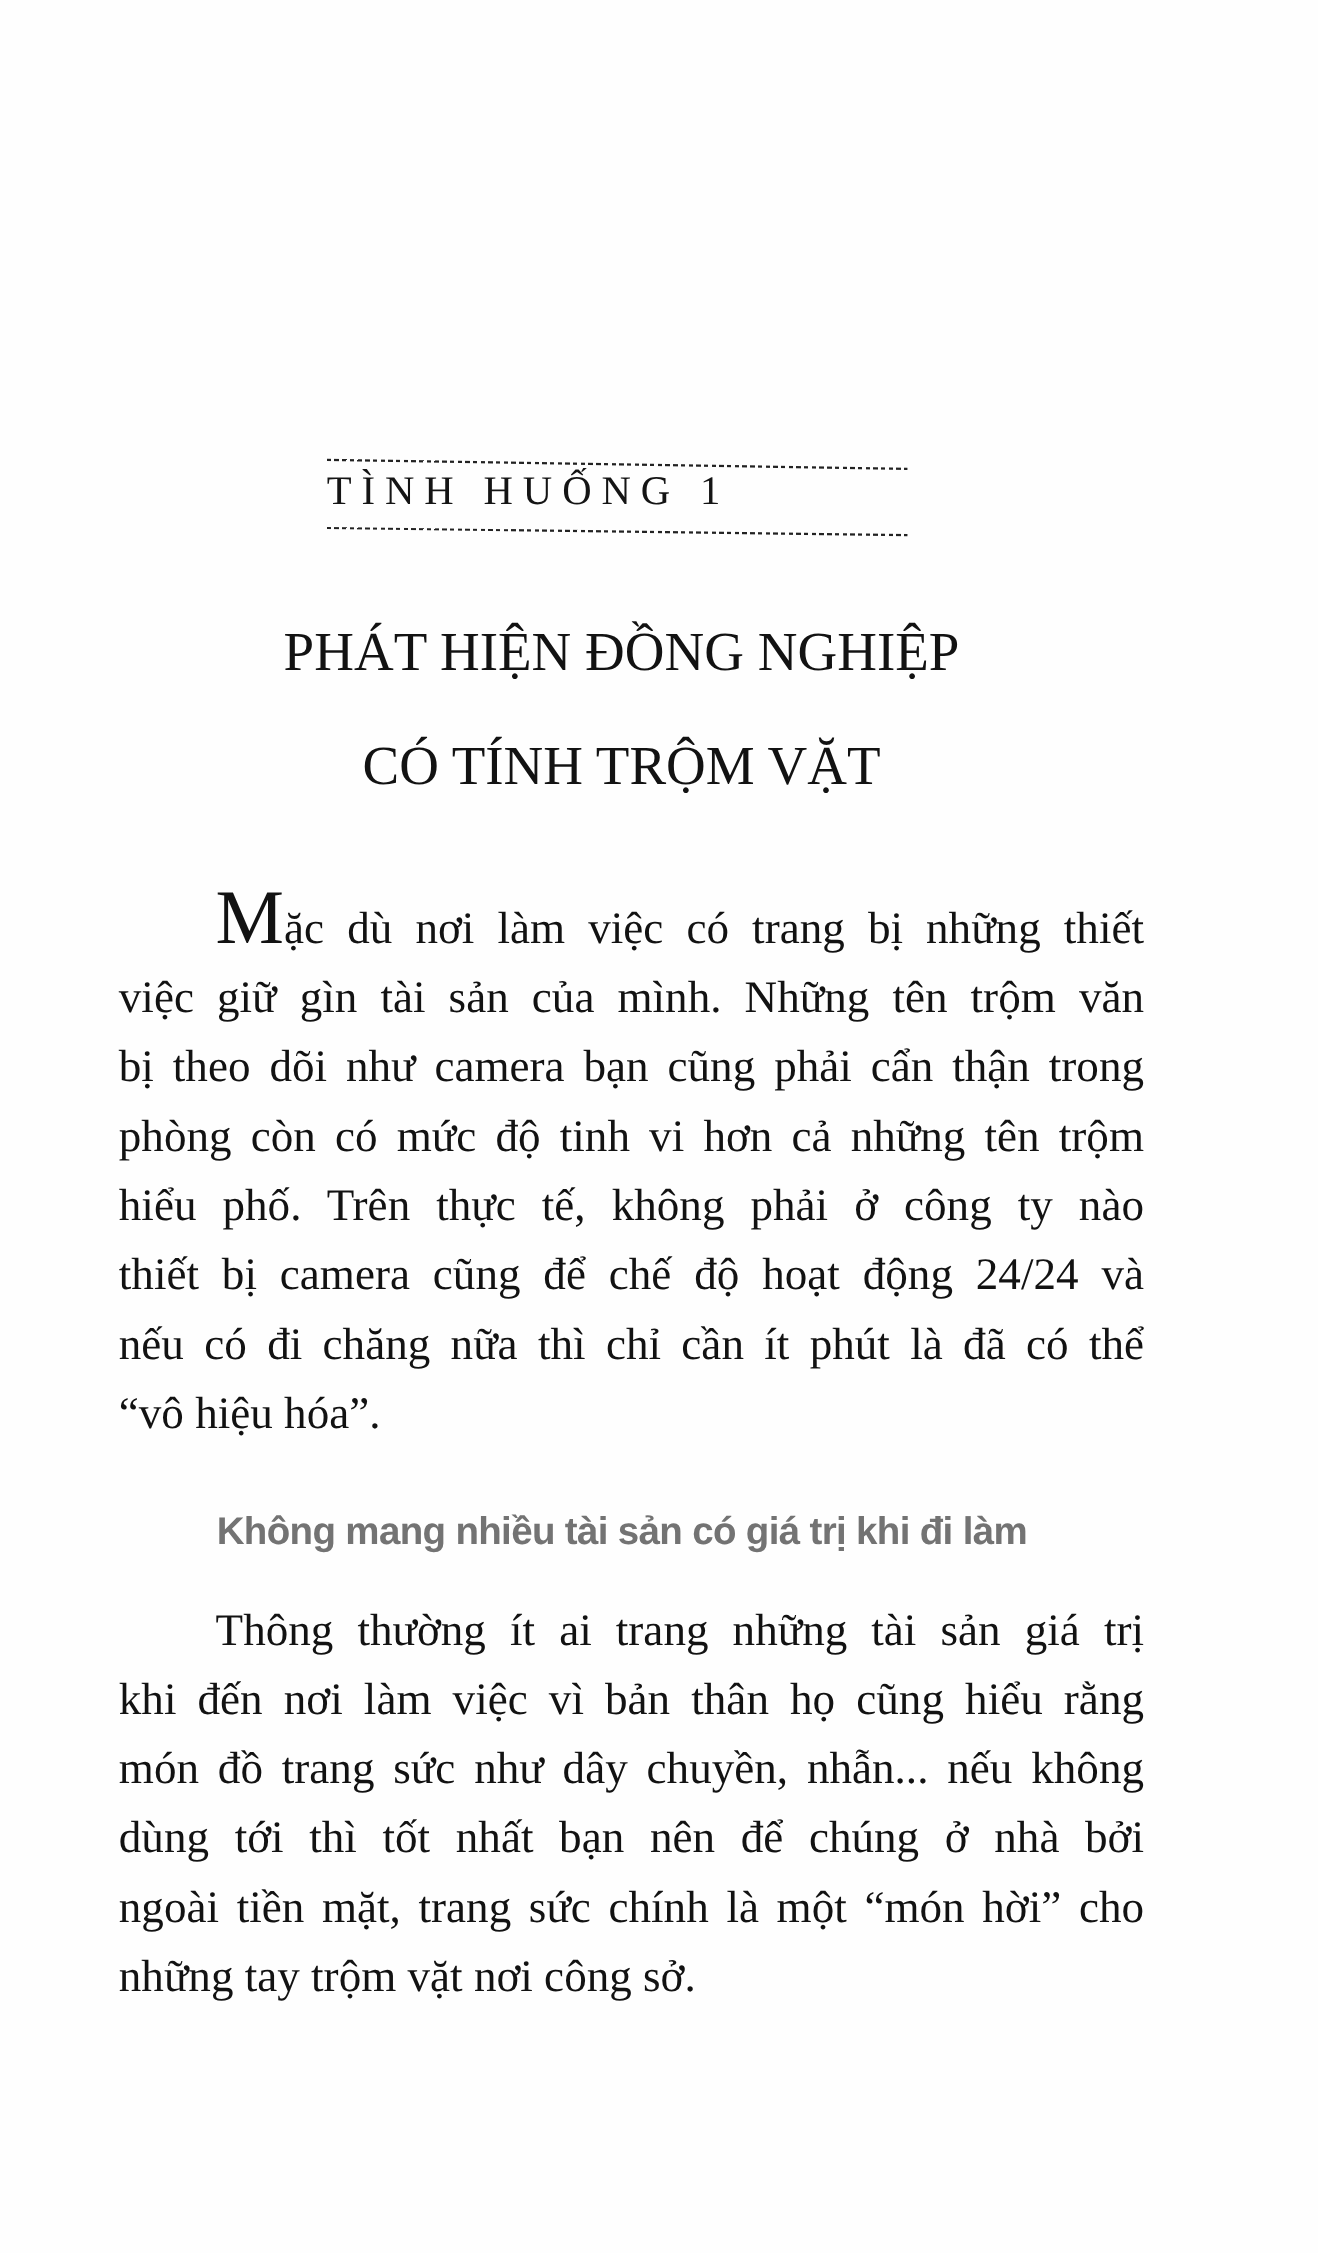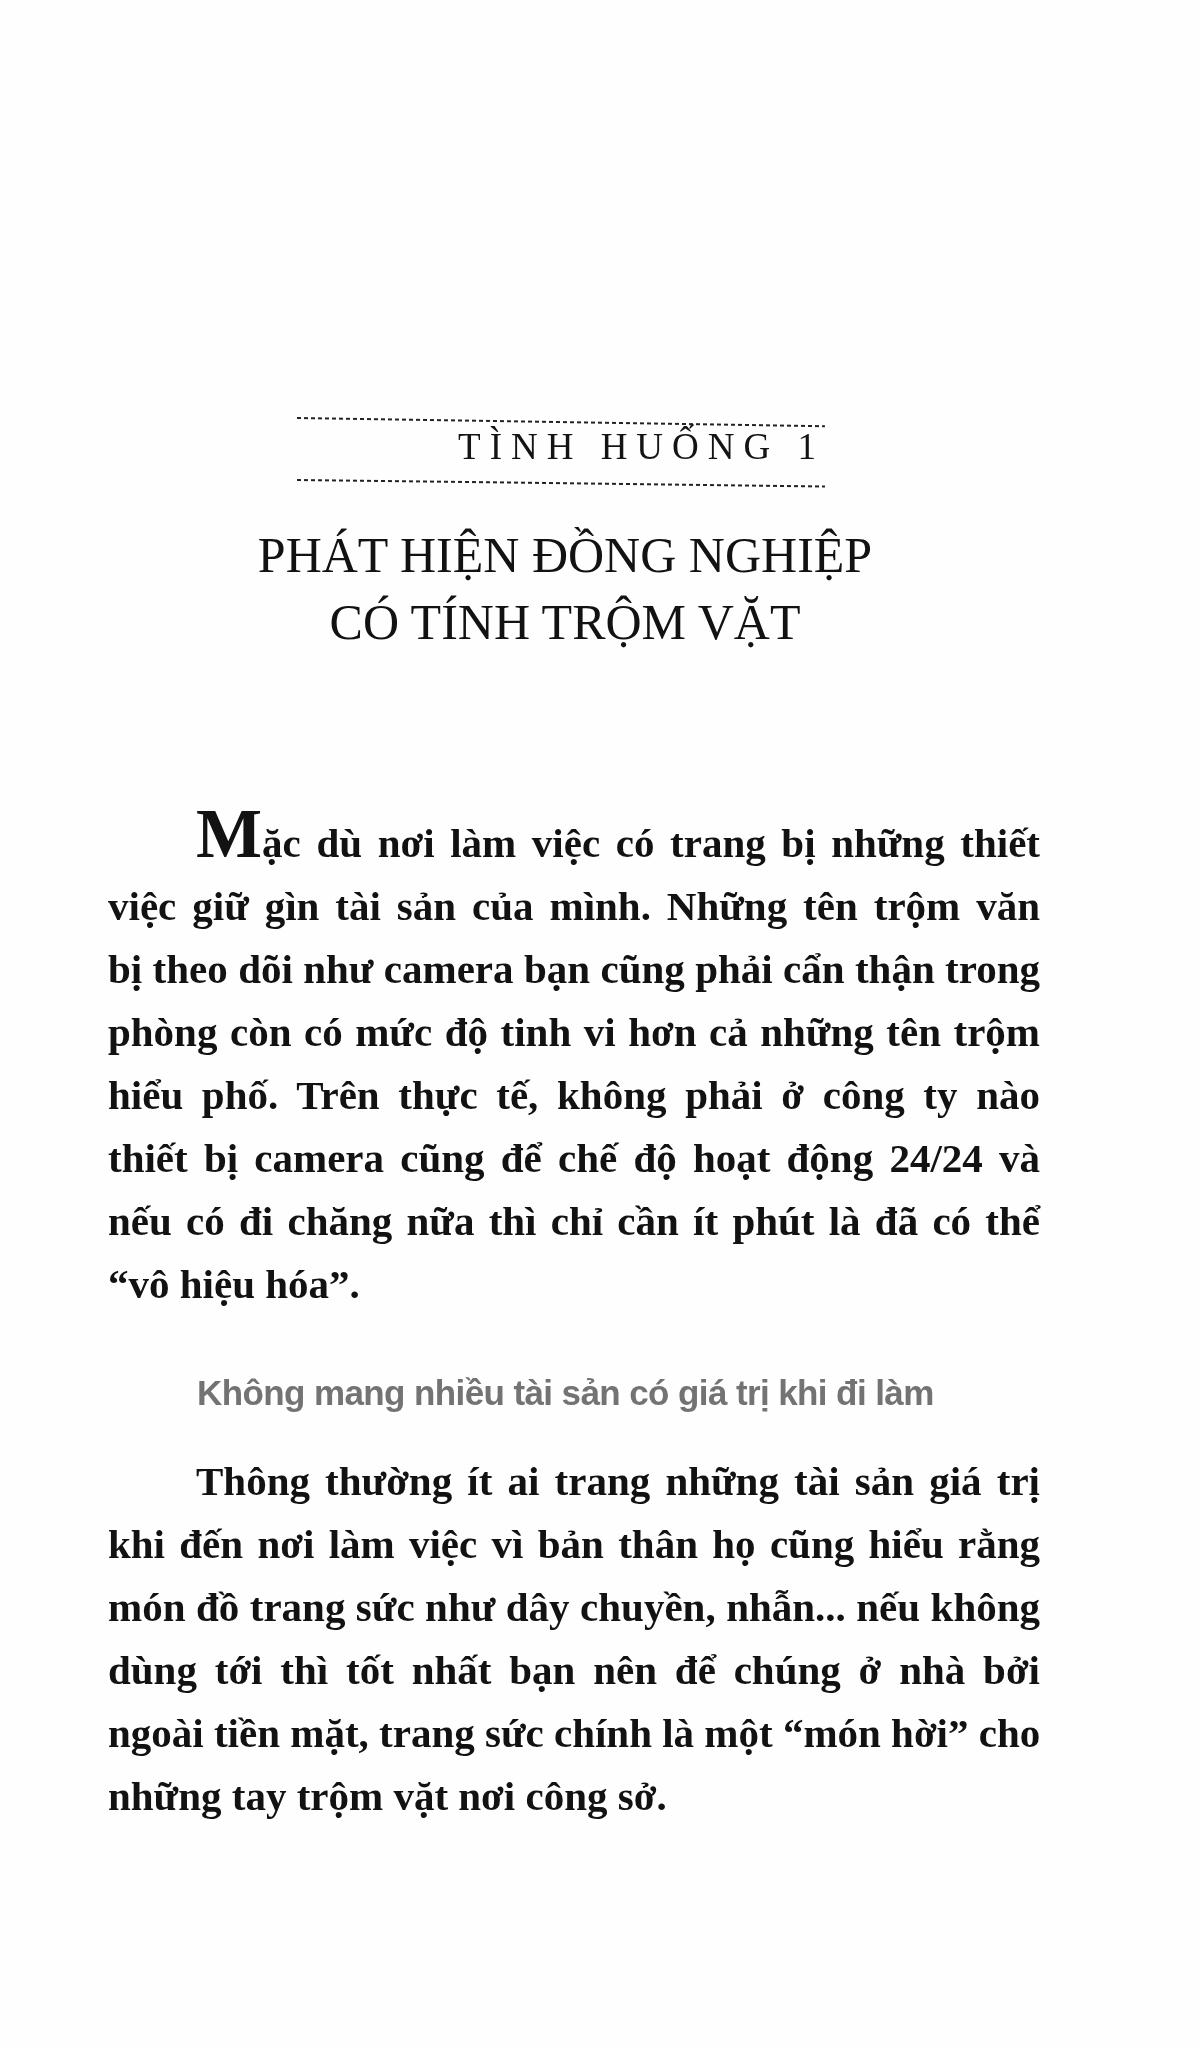--- a/index.html
+++ b/index.html
@@ -29,61 +29,60 @@
     background-image: repeating-linear-gradient(to right, #222 0 4px, transparent 4px 7px);
   }
   .dash-top { top: 417px; transform: rotate(0.9deg); transform-origin: left center; }
   .dash-bottom { top: 479px; transform: rotate(0.7deg); transform-origin: left center; }
 
   .chapter-label {
     position: absolute;
     left: 297px;
     width: 528px;
     top: 427px;
-    text-align: right;
+    text-align: left;
     font-family: "Liberation Serif", serif;
     font-size: 37px;
     line-height: 40px;
     letter-spacing: 9px;
     color: #141414;
     white-space: nowrap;
   }
 
   .chapter-title {
     position: absolute;
     left: 200px;
     width: 730px;
     top: 522px;
     text-align: center;
     font-family: "Liberation Serif", serif;
     font-size: 50px;
     line-height: 67px;
     color: #121212;
   }
-  .chapter-title span { display: block; white-space: nowrap; }
+  .chapter-title span { display: block; white-space: nowrap; margin-top: 37px; }
 
   .body-text {
     position: absolute;
     left: 108px;
     width: 932px;
     font-family: "Liberation Serif", serif;
     font-size: 41px;
     line-height: 63px;
     color: #121212;
     text-align: justify;
     text-align-last: left;
   }
   .para1 { top: 812px; }
   .para1 .line, .para2 .line {
     display: block;
     text-align: justify;
     text-align-last: justify;
     white-space: nowrap;
     height: 63px;
-    font-weight: bold;
   }
   .para1 .line.last, .para2 .line.last {
     text-align-last: left;
   }
   .indent { padding-left: 88px; }
   .drop-cap {
     font-size: 70px;
     line-height: 40px;
     vertical-align: baseline;
   }

